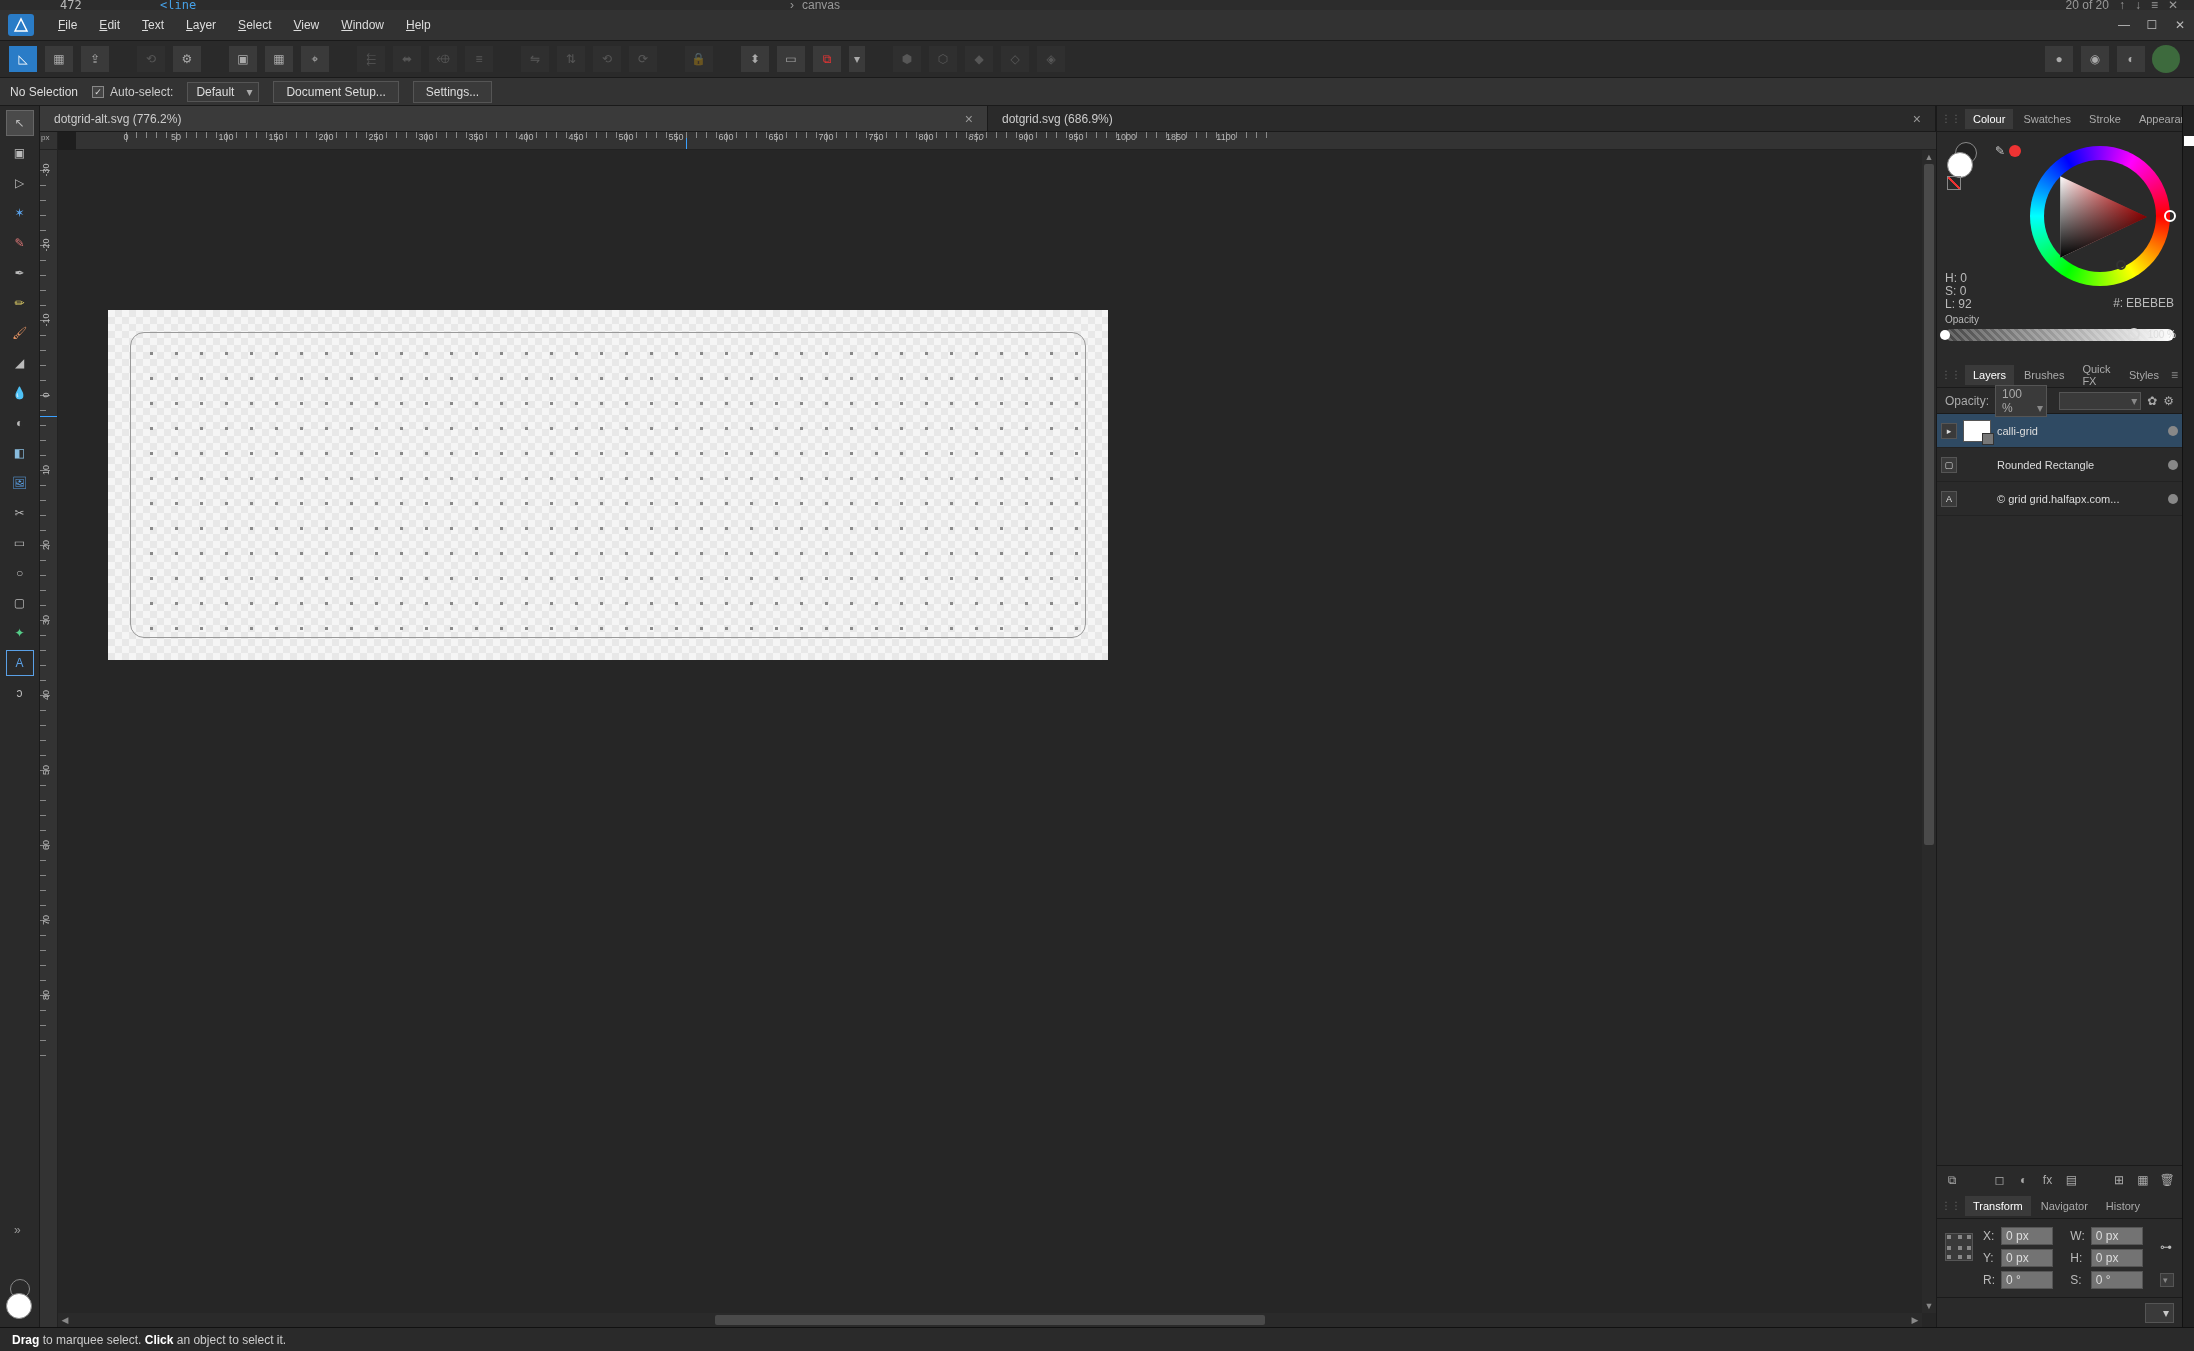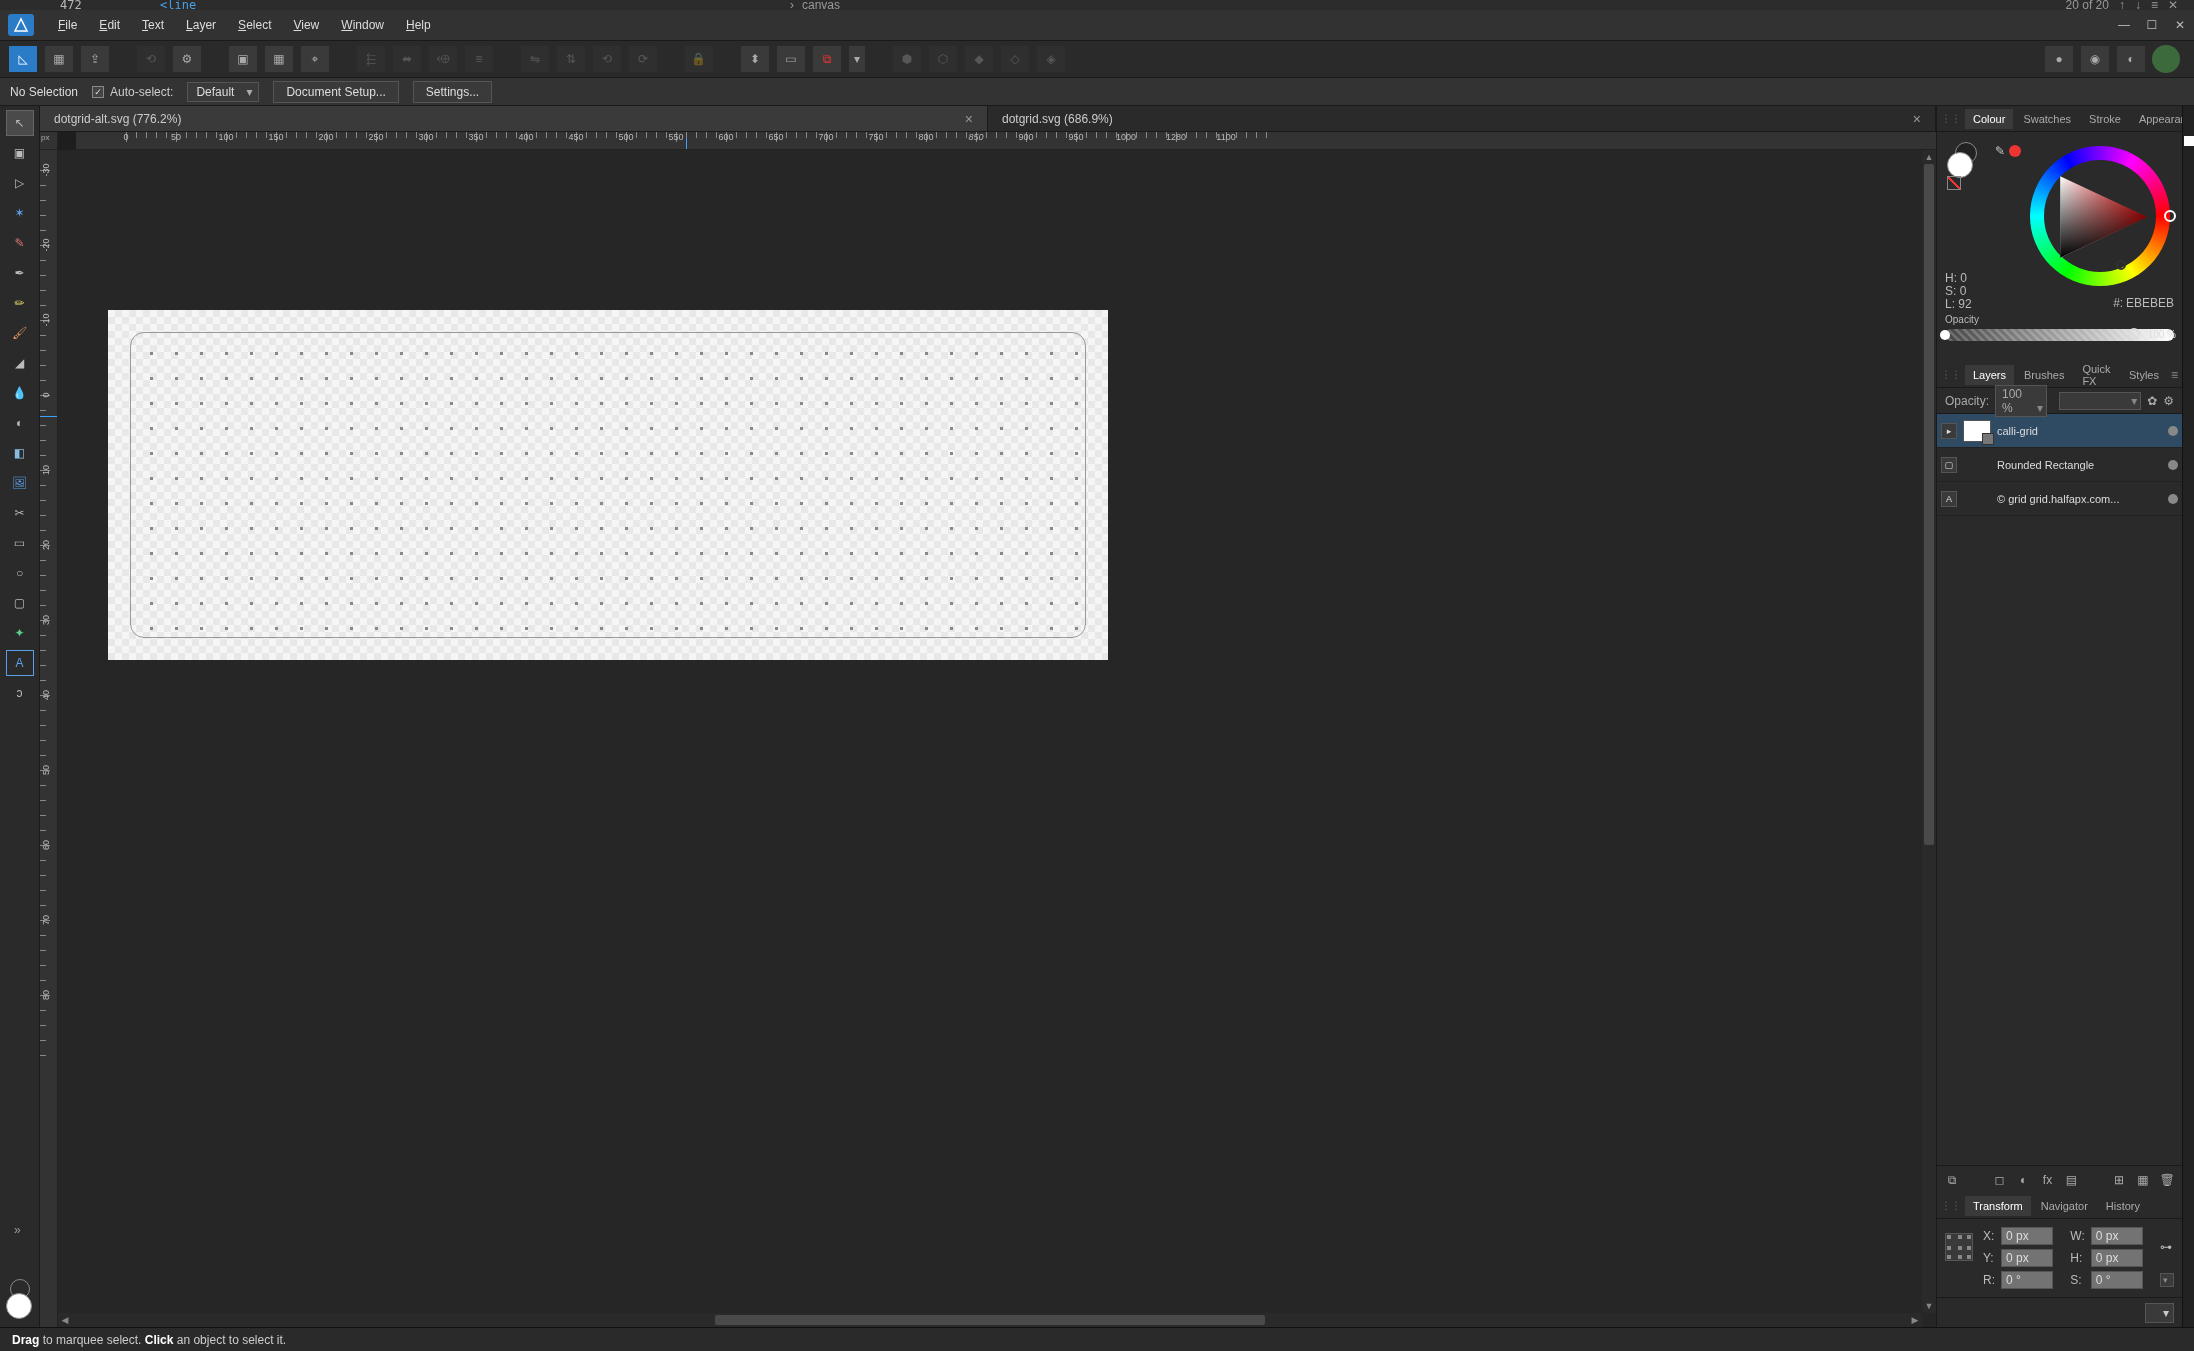--- a/index.html
+++ b/index.html
@@ -422,21 +422,21 @@
             <div class="tick" style="left: 1020px;"></div>
             <div class="tick" style="left: 1030px;"></div>
             <div class="tick" style="left: 1040px;"></div>
             <div class="tick major" style="left: 1050px;"></div>
             <div class="ticklabel" style="left: 1050px;">1000</div>
             <div class="tick" style="left: 1060px;"></div>
             <div class="tick" style="left: 1070px;"></div>
             <div class="tick" style="left: 1080px;"></div>
             <div class="tick" style="left: 1090px;"></div>
             <div class="tick major" style="left: 1100px;"></div>
-            <div class="ticklabel" style="left: 1100px;">1280</div>
+            <div class="ticklabel" style="left: 1100px;">1850</div>
             <div class="tick" style="left: 1110px;"></div>
             <div class="tick" style="left: 1120px;"></div>
             <div class="tick" style="left: 1130px;"></div>
             <div class="tick" style="left: 1140px;"></div>
             <div class="tick major" style="left: 1150px;"></div>
             <div class="ticklabel" style="left: 1150px;">1100</div>
             <div class="tick" style="left: 1160px;"></div>
             <div class="tick" style="left: 1170px;"></div>
             <div class="tick" style="left: 1180px;"></div>
             <div class="tick" style="left: 1190px;"></div>

